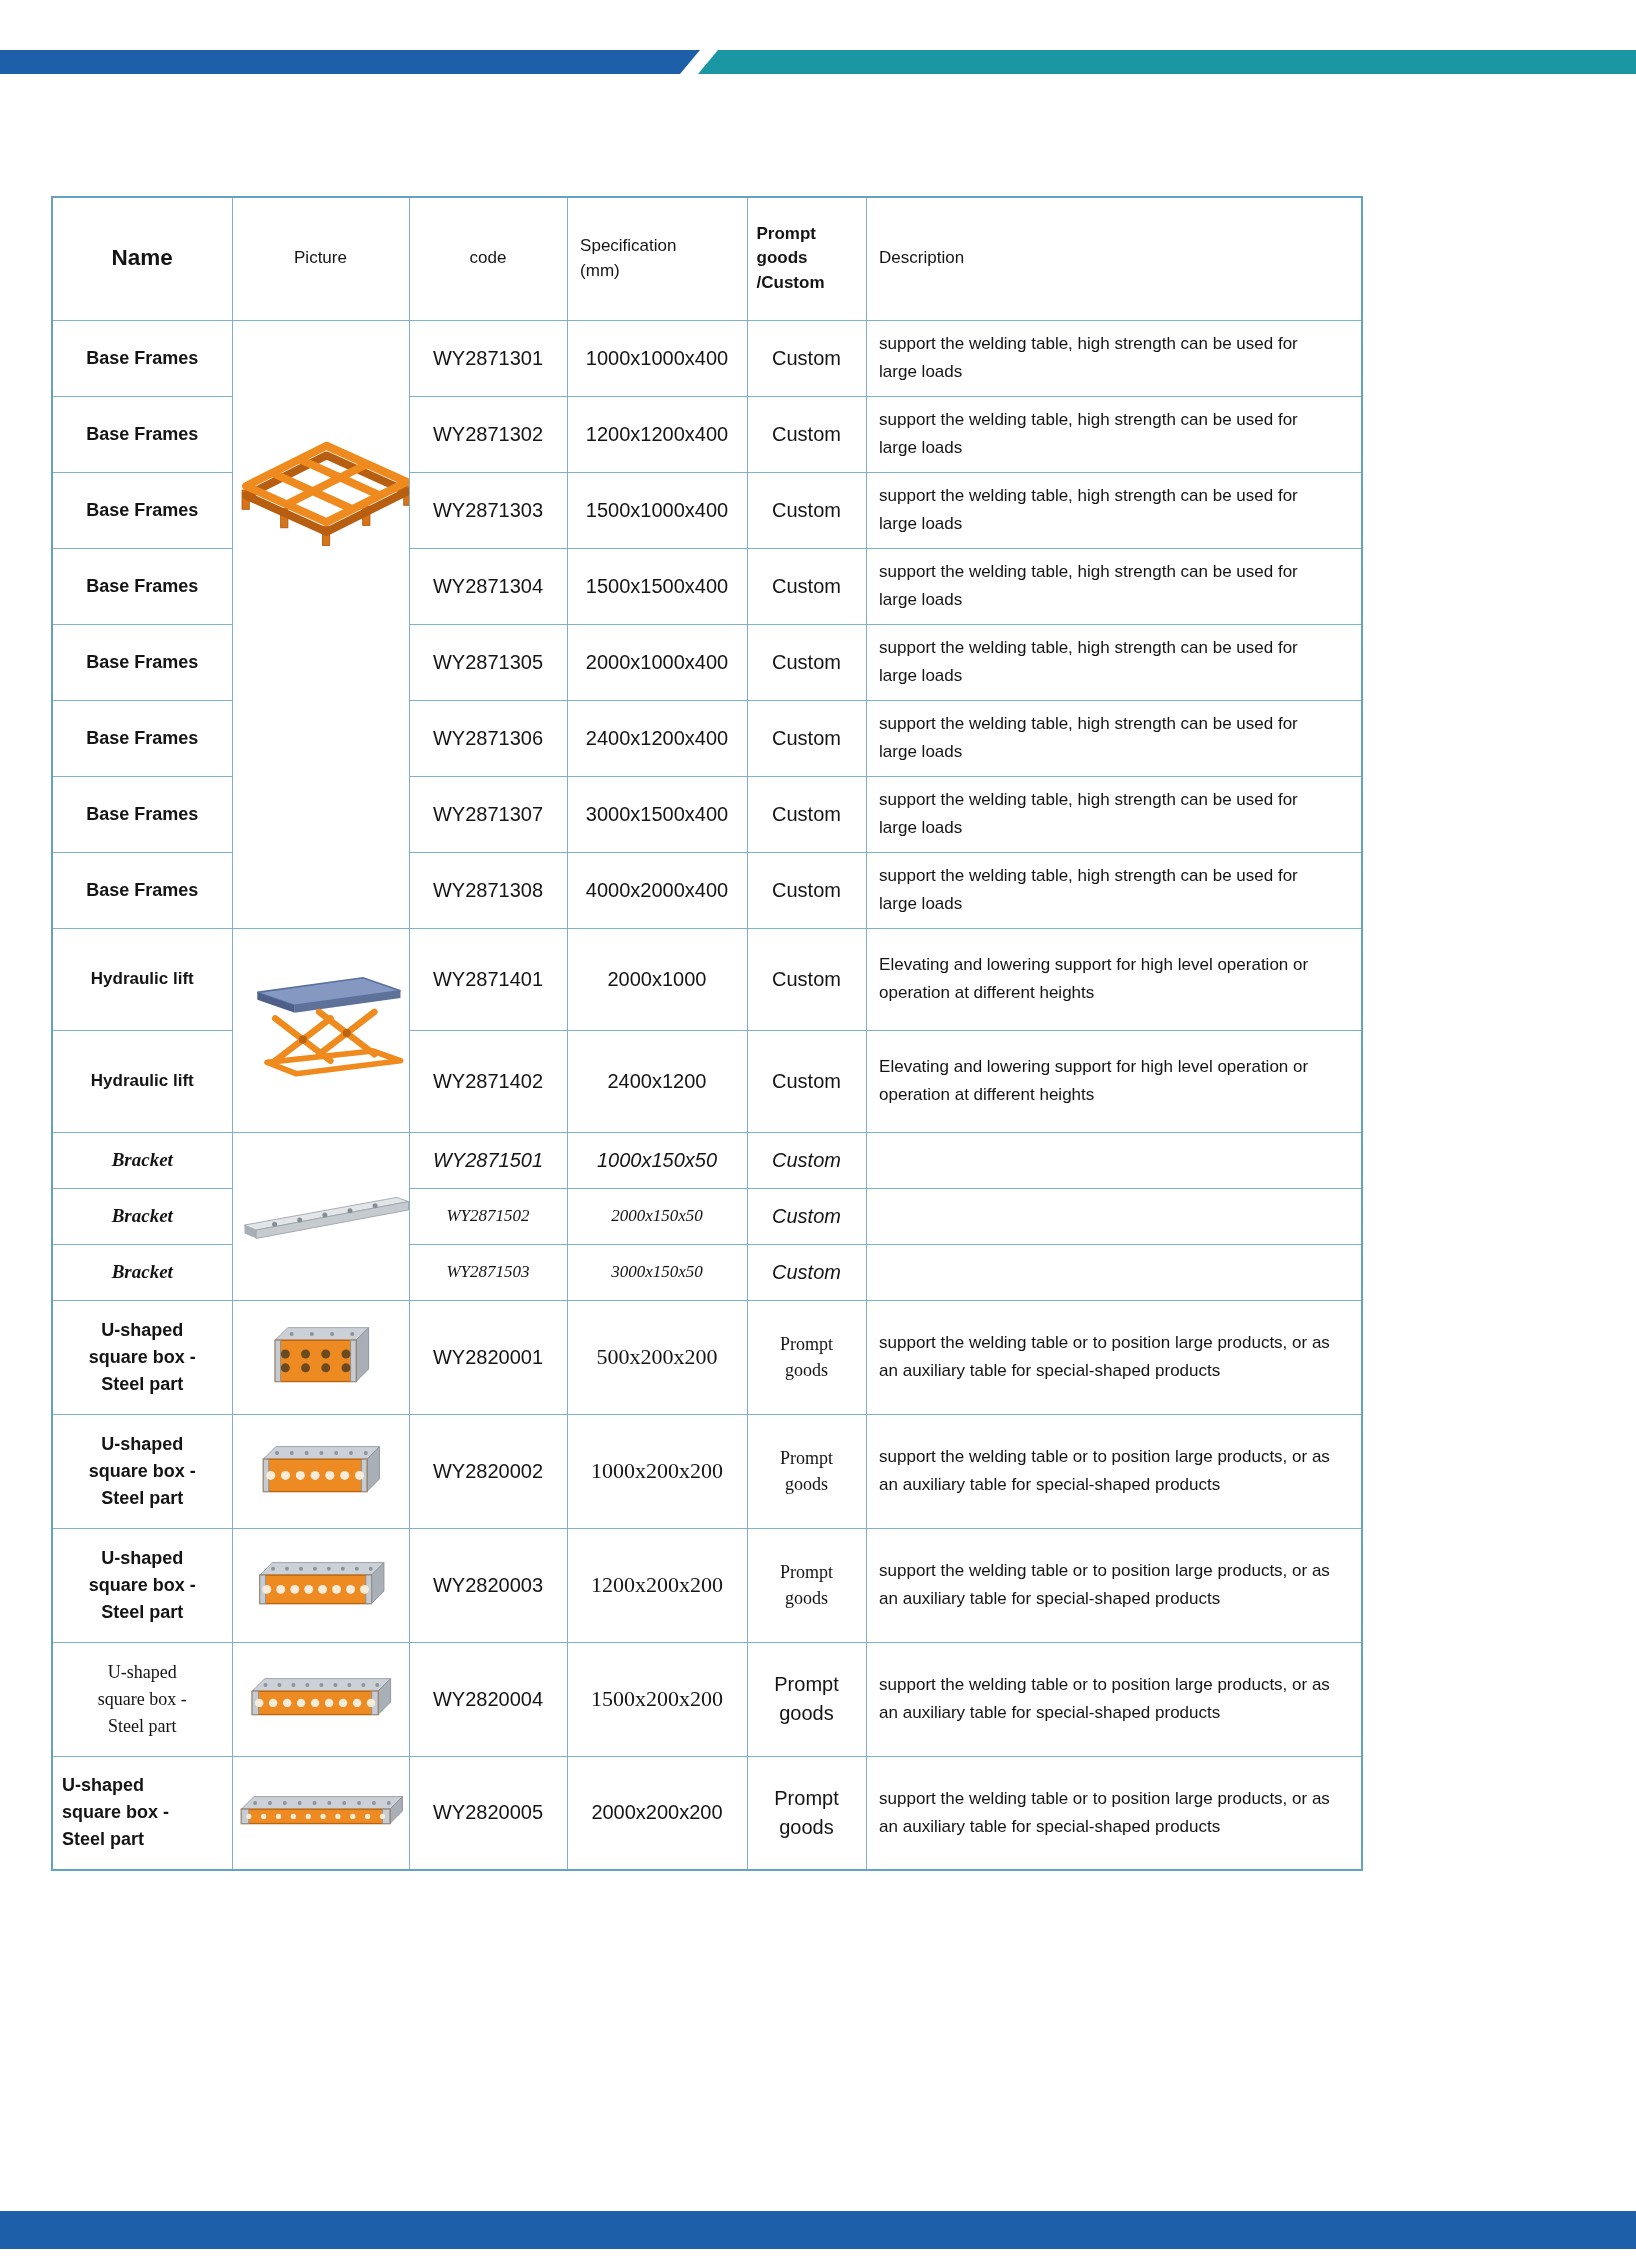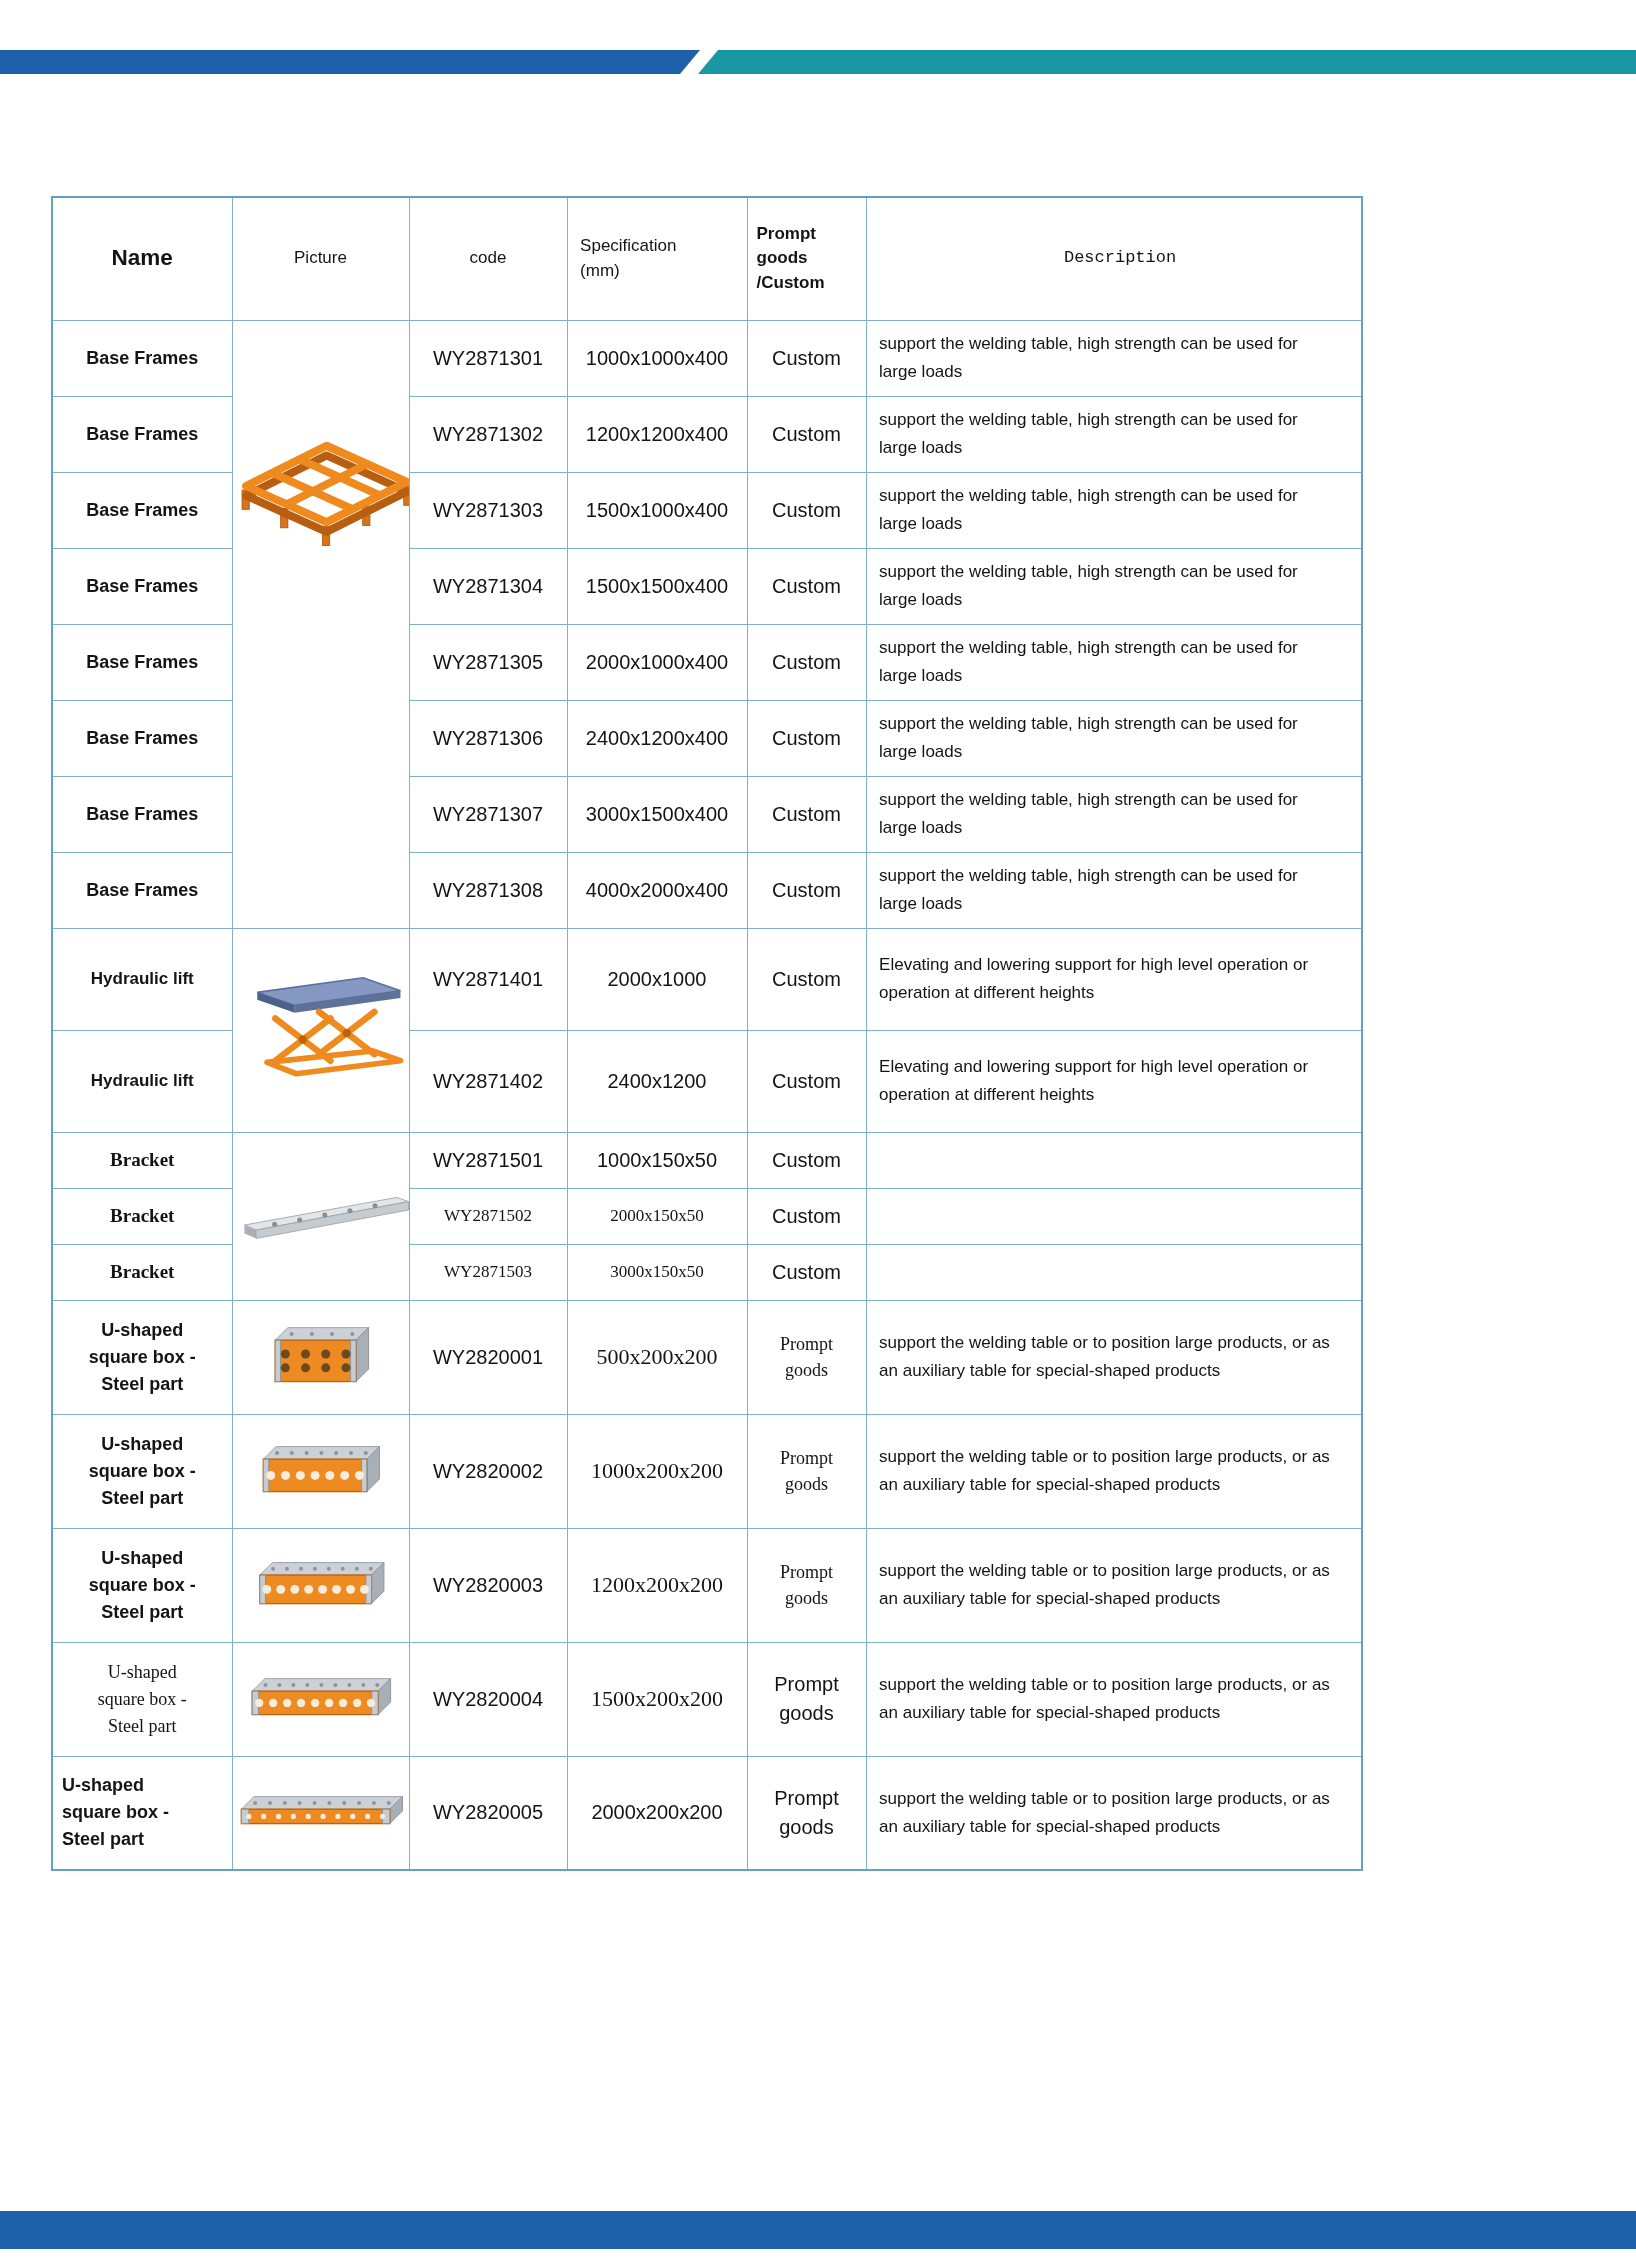--- a/index.html
+++ b/index.html
@@ -31,31 +31,31 @@
     border:1.8px solid #7fb2ca;
     vertical-align:middle;
     text-align:center;
     overflow:hidden;
   }
   thead tr { height:123px; }
   th { font-size:17px; font-weight:400; white-space:pre-line; line-height:1.45; }
   th.col0 { font-size:22.5px; font-weight:700; }
   th.col3 { text-align:left; padding-left:12.6px;margin-top:34px; }
   th.col4 { font-weight:700; text-align:left; padding-left:9px; }
-  th.col5 { text-align:center; padding-left:12.6px;font-family:Liberation Mono, monospace; }
+  th.col5 { text-align:left; padding-left:12.6px; }
 
   td.c-name { font-size:18px; font-weight:700; white-space:pre-line; line-height:1.5; padding:0 5.4px; }
   td.c-code, td.c-spec, td.c-avail { font-size:20px; }
   td.c-avail { white-space:pre-line; line-height:1.45; }
   td.c-desc { font-size:17px; text-align:left; padding:5.4px 27px 5.4px 12.6px; line-height:1.62; }
   td.c-pic { padding:1.8px; }
 
   tr.g-base { height:76px;margin-left:32px; }
   tr.g-lift { height:102px; }
-  tr.g-bracket { height:56px; }
+  tr.g-bracket { height:56px;font-style:italic; }
   tr.g-ubox { height:114px;padding-left:27px; }
   tr.g-lift td.c-name { font-size:17px; }
   tr.g-base td.c-pic svg { transform:translateY(-135px); }
 
   
   tbody tr:nth-child(n+11):nth-child(-n+13) td.c-name { font-family:"Liberation Serif", serif; font-size:19px; }
   tbody tr:nth-child(12) td.c-code, tbody tr:nth-child(13) td.c-code,
   tbody tr:nth-child(12) td.c-spec, tbody tr:nth-child(13) td.c-spec {
     font-family:"Liberation Serif", serif; font-size:17px;
   }

